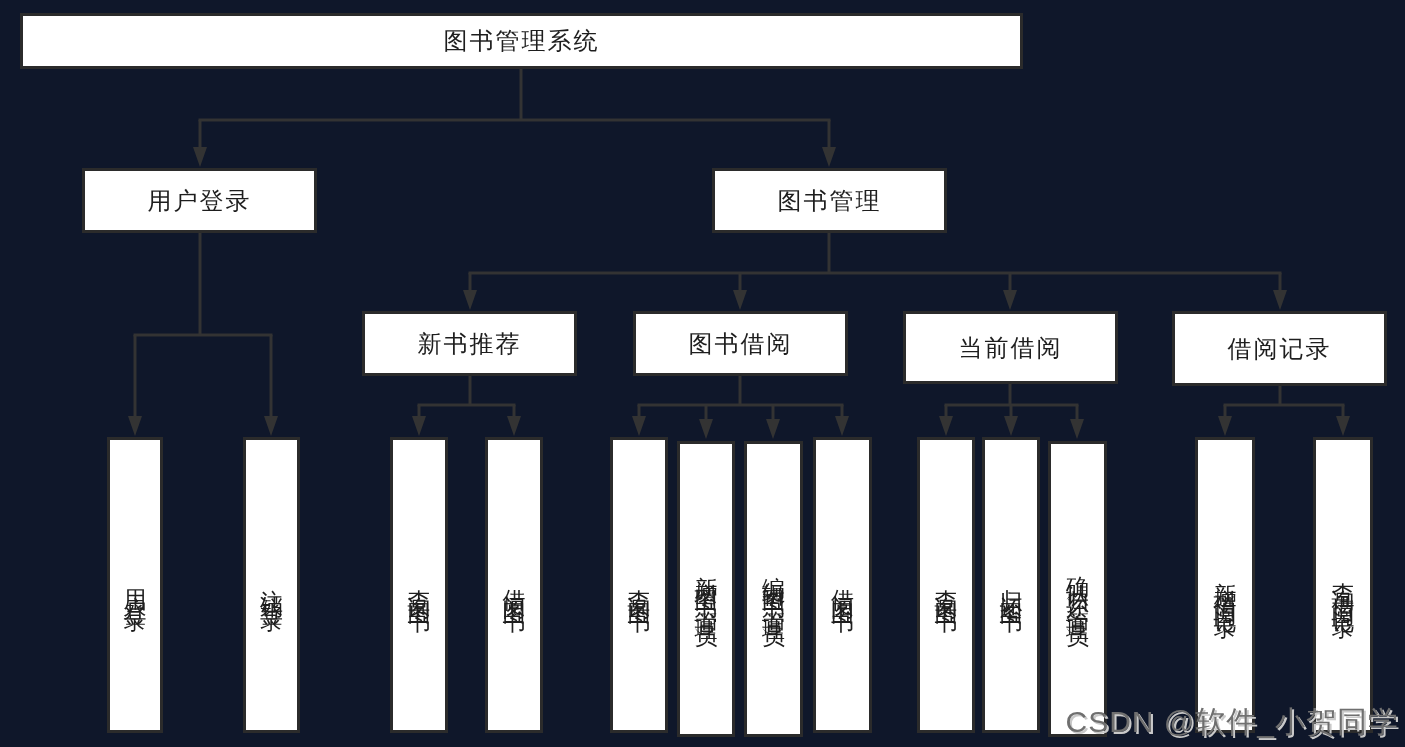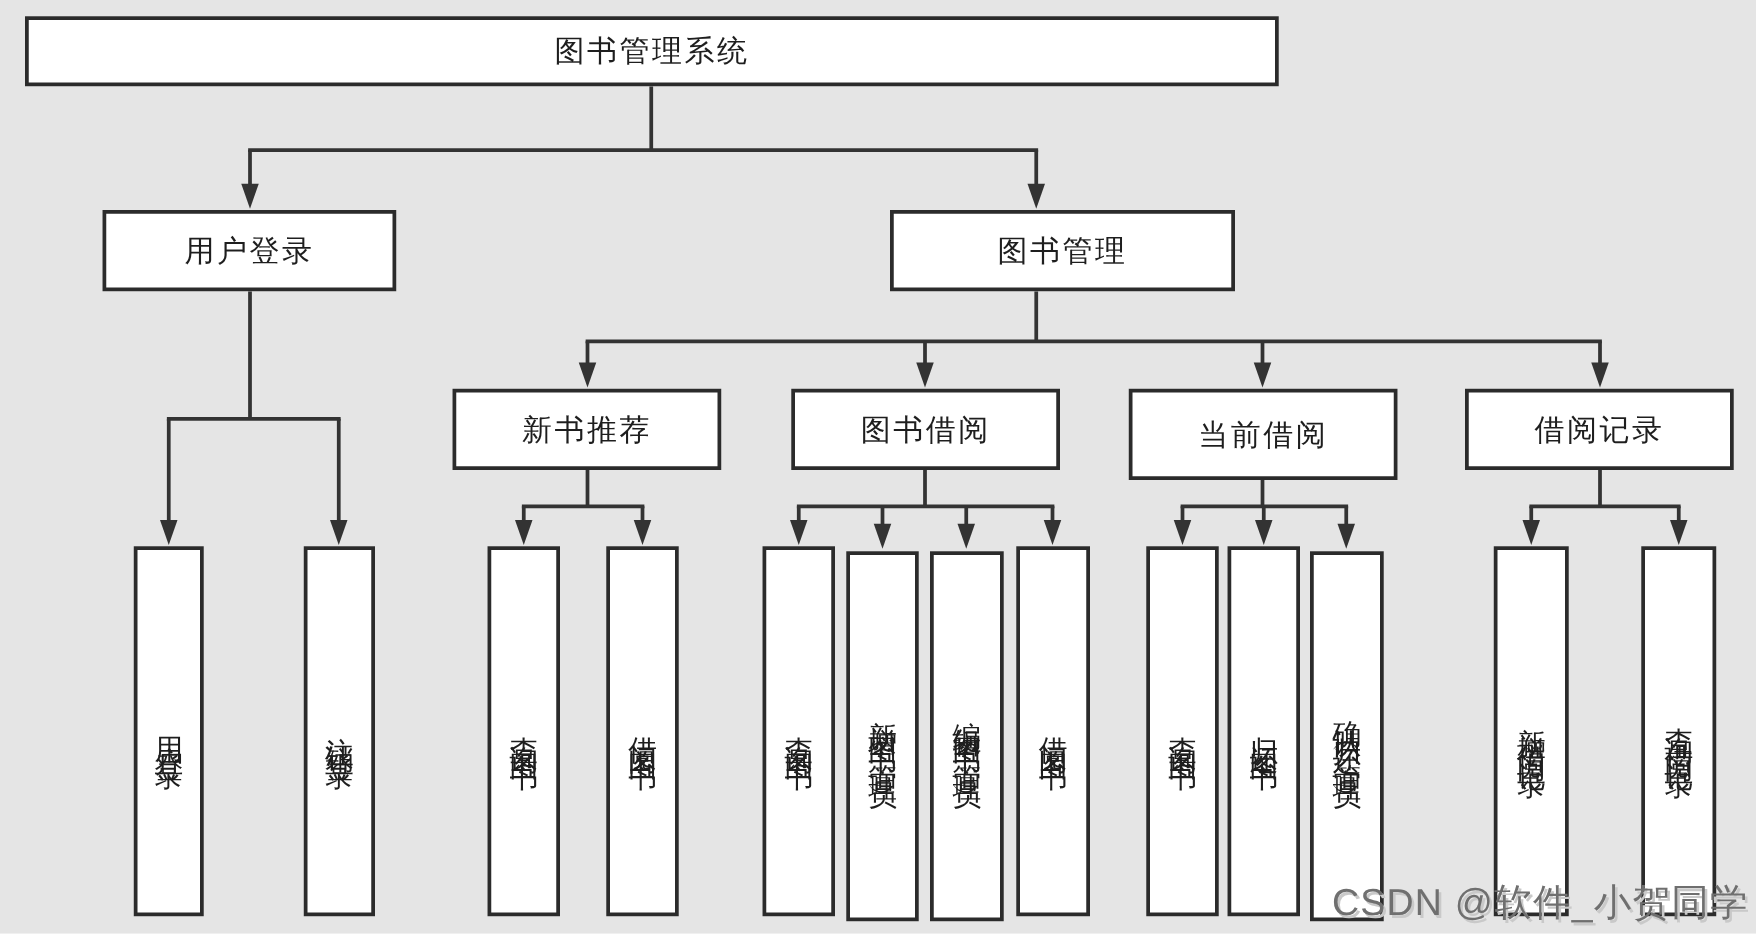--- a/index.html
+++ b/index.html
@@ -1,17 +1,17 @@
 <!DOCTYPE html>
 <html><head>
 <meta charset="utf-8">
 <style>
   html,body{margin:0;padding:0;background:#ffffff;}
   .canvas{
-    position:relative;width:1405px;height:747px;background:#e5e5e5;
+    position:relative;width:1405px;height:747px;background:#0f172a;
     font-family:"Liberation Sans",sans-serif;overflow:hidden;
   }
   .connectors{position:absolute;left:0;top:0;width:1405px;height:747px;}
   .node{
     position:absolute;box-sizing:border-box;background:#ffffff;
     border:3px solid #2b2b2b;color:#1e1e1e;
     display:flex;align-items:center;justify-content:center;
     text-align:center;
   }
   .hnode{font-size:24px;letter-spacing:2px;white-space:nowrap;}
@@ -93,26 +93,26 @@
       <polygon points="1004,416 1018,416 1011,436"></polygon>
       <polygon points="1070,419 1084,419 1077,439"></polygon>
       <polygon points="1218,416 1232,416 1225,436"></polygon>
       <polygon points="1336,416 1350,416 1343,436"></polygon>
     </g>
   </svg>
 
   <div class="node hnode" style="left:20px;top:13px;width:1003px;height:56px">图书管理系统</div>
 
   <div class="node hnode" style="left:82px;top:168px;width:235px;height:65px">用户登录</div>
-  <div class="node hnode" style="left:712px;top:168px;width:276px;height:65px">图书管理</div>
+  <div class="node hnode" style="left:712px;top:168px;width:235px;height:65px">图书管理</div>
 
   <div class="node hnode" style="left:633px;top:311px;width:215px;height:65px">图书借阅</div>
   <div class="node hnode" style="left:362px;top:311px;width:215px;height:65px">新书推荐</div>
   <div class="node hnode" style="left:903px;top:311px;width:215px;height:73px">当前借阅</div>
-  <div class="node hnode" style="left:1172px;top:311px;width:215px;height:65px">借阅记录</div>
+  <div class="node hnode" style="left:1172px;top:311px;width:215px;height:75px">借阅记录</div>
 
   <div class="node vnode" style="left:107px;top:437px;width:56px;height:296px">
     <span>用户登录</span>
   </div>
   <div class="node vnode" style="left:243px;top:437px;width:57px;height:296px">
     <span>注销登录</span>
   </div>
 
   <div class="node vnode" style="left:390px;top:437px;width:58px;height:296px">
     <span>查询图书</span>

